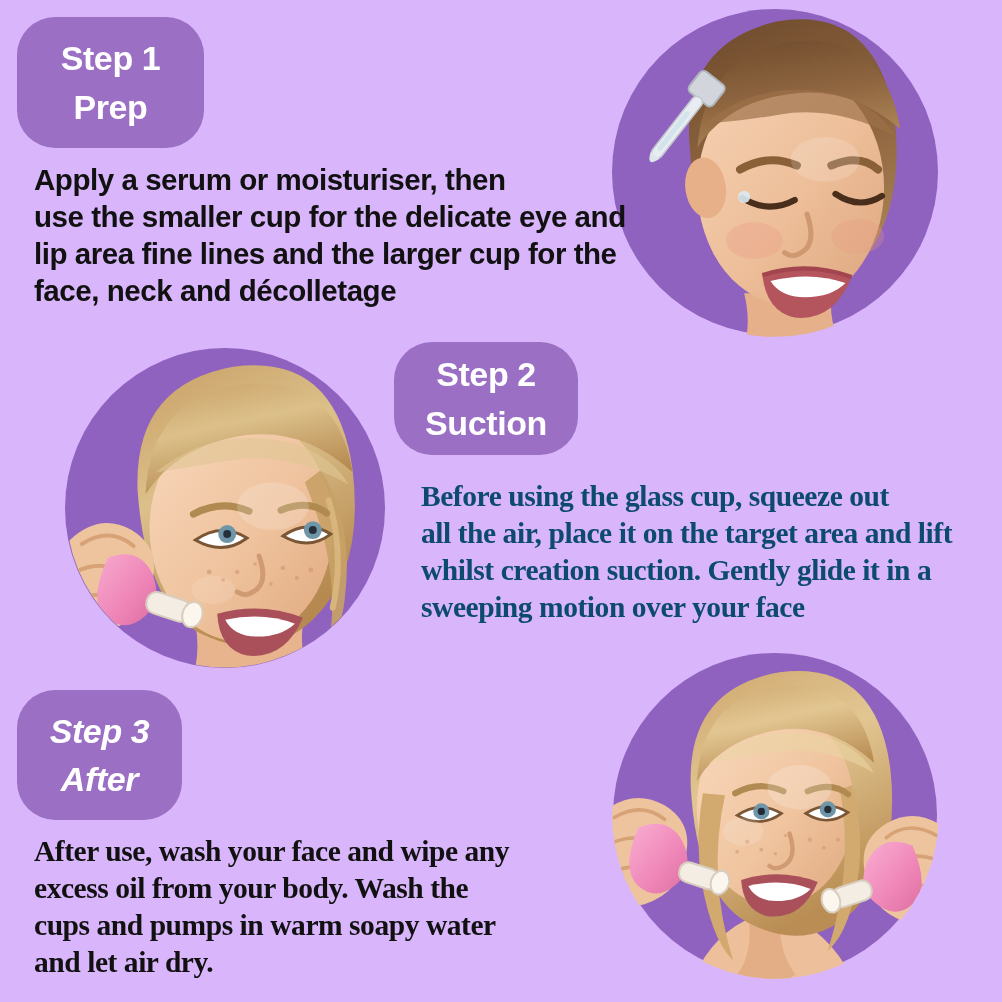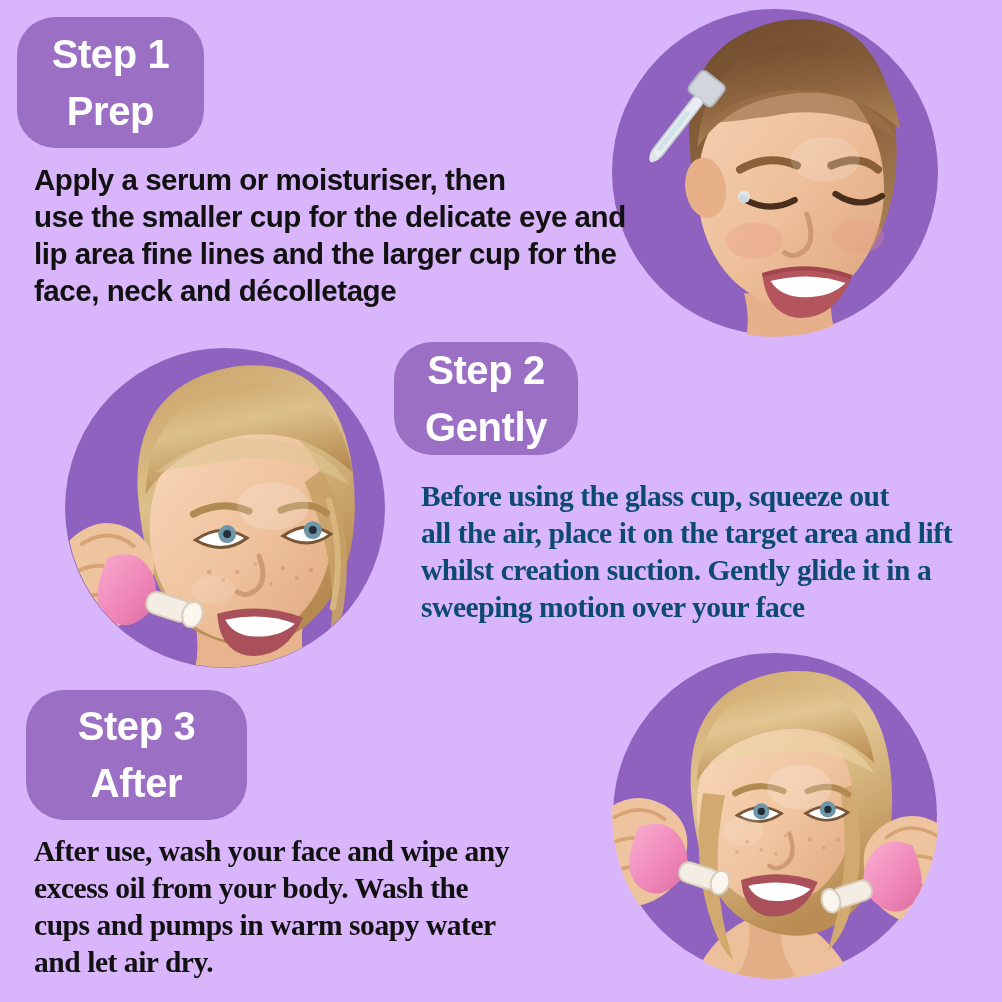--- a/index.html
+++ b/index.html
@@ -21,32 +21,32 @@
   
   .step-badge {
     position: absolute;
     border-radius: 38px;
     display: flex;
     flex-direction: column;
     align-items: center;
     justify-content: center;
     color: #ffffff;
     font-weight: 700;
-    font-size: 40px;
+    font-size: 34px;
     line-height: 1.42;
     letter-spacing: -0.4px;
     z-index: 6;
     text-align: center;
   }
   .step-badge .step-num { display: block; }
   .step-badge .step-name { display: block; }
 
   #badge-1 { left: 17px;  top: 17px;  width: 187px; height: 131px; }
   #badge-2 { left: 394px; top: 342px; width: 184px; height: 113px; }
-  #badge-3 { left: 26px;  top: 690px; width: 221px; height: 130px; }
+  #badge-3 { left: 17px;  top: 690px; width: 165px; height: 130px; font-style: italic; }
 
   
   .step-body {
     position: absolute;
     color: #111111;
     font-weight: 700;
     font-size: 29.5px;
     line-height: 37px;
     letter-spacing: -0.45px;
     white-space: pre-line;
@@ -233,21 +233,21 @@
         <g transform="rotate(18 110 278)">
           <rect x="100" y="264" width="46" height="22" rx="10" fill="#F3EDE4" stroke="#D8CDBE" stroke-width="2"></rect>
           <ellipse cx="148" cy="275" rx="10" ry="13" fill="#FBF6EE" stroke="#D8CDBE" stroke-width="2"></ellipse>
         </g>
       </g>
     </svg>
   </div>
 
   <div class="step-badge" id="badge-2" style="background: rgb(155, 111, 196); color: rgb(255, 255, 255);">
     <span class="step-num">Step 2</span>
-    <span class="step-name">Gently</span>
+    <span class="step-name">Suction</span>
   </div>
 
   <div class="step-body" id="body-2" style="color: #0c4a6e; font-family: Liberation Serif, serif;">Before using the glass cup, squeeze out
 all the air, place it on the target area and lift
 whilst creation suction. Gently glide it in a
 sweeping motion over your face</div>
 
   <div class="photo-circle" id="photo-3">
     <div class="disc" style="background: rgb(142, 98, 190);"></div>
     <svg viewBox="0 0 360 360">

